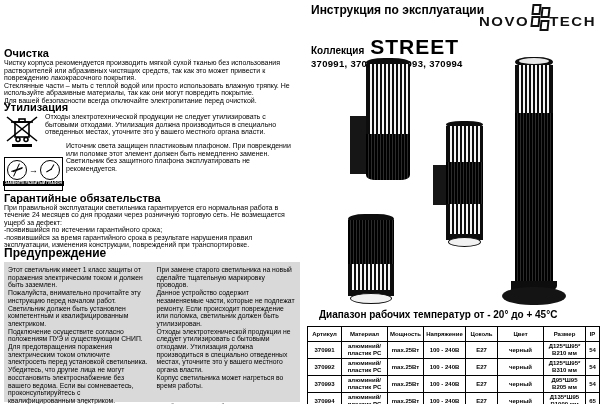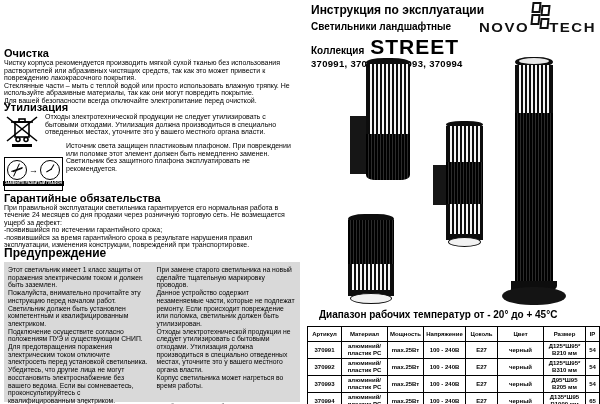--- a/index.html
+++ b/index.html
@@ -44,21 +44,21 @@
     transform:scaleY(1.15);transform-origin:top;font-family:"DejaVu Sans", sans-serif;}
   
   .right-col{position:absolute;left:305px;top:0;width:295px;height:404px;}
   .r-title{position:absolute;left:6px;top:3px;font-size:12px;font-weight:bold;}
   .r-subtitle{position:absolute;left:6px;top:21px;font-size:10px;font-weight:bold;}
   .r-collection{position:absolute;left:6px;top:36px;display:flex;align-items:baseline;gap:6px;}
   .r-collection .lbl{font-size:10px;font-weight:bold;}
   .r-collection .name{font-size:21px;font-weight:bold;letter-spacing:1px;line-height:21px;}
   .r-models{position:absolute;left:6px;top:58px;font-size:9.5px;font-weight:bold;letter-spacing:0.3px;}
   
-  .logo{position:absolute;right:4px;top:6px;display:flex;align-items:flex-end;height:30px;}
+  .logo{position:absolute;right:4px;top:6px;display:flex;align-items:center;height:30px;}
   .logo .word{font-size:15px;font-weight:bold;letter-spacing:1.5px;transform:scaleY(0.9);color:#111;}
   .pinwheel{position:relative;width:22px;height:34px;margin:0 -1px;}
   .pinwheel span{position:absolute;box-sizing:border-box;border:2px solid #111;width:9px;height:11px;transform:skewX(-6deg);}
   .pw1{left:4px;top:0;}
   .pw2{left:13px;top:3px;}
   .pw3{left:3px;top:12px;}
   .pw4{left:12px;top:16px;}
   
   .fixture{position:absolute;}
   .grill{background:repeating-linear-gradient(90deg,#0d0d0d 0 2px,#f6f6f6 2px 4px);
@@ -190,21 +190,20 @@
 
     <div class="date-row">
       <span class="date-box"></span>
       <span class="eac">EAC</span>
     </div>
   </div>
 
   <div class="right-col">
 
     <div class="r-title">Инструкция по эксплуатации</div>
-    <div class="r-subtitle">Светильники ландшафтные</div>
     <div class="r-collection">
       <span class="lbl">Коллекция</span>
       <span class="name">STREET</span>
     </div>
     <div class="r-models">370991, 370992, 370993, 370994</div>
 
     <div class="logo">
       <span class="word">NOVO</span>
       <span class="pinwheel">
         <span class="pw1"></span>

